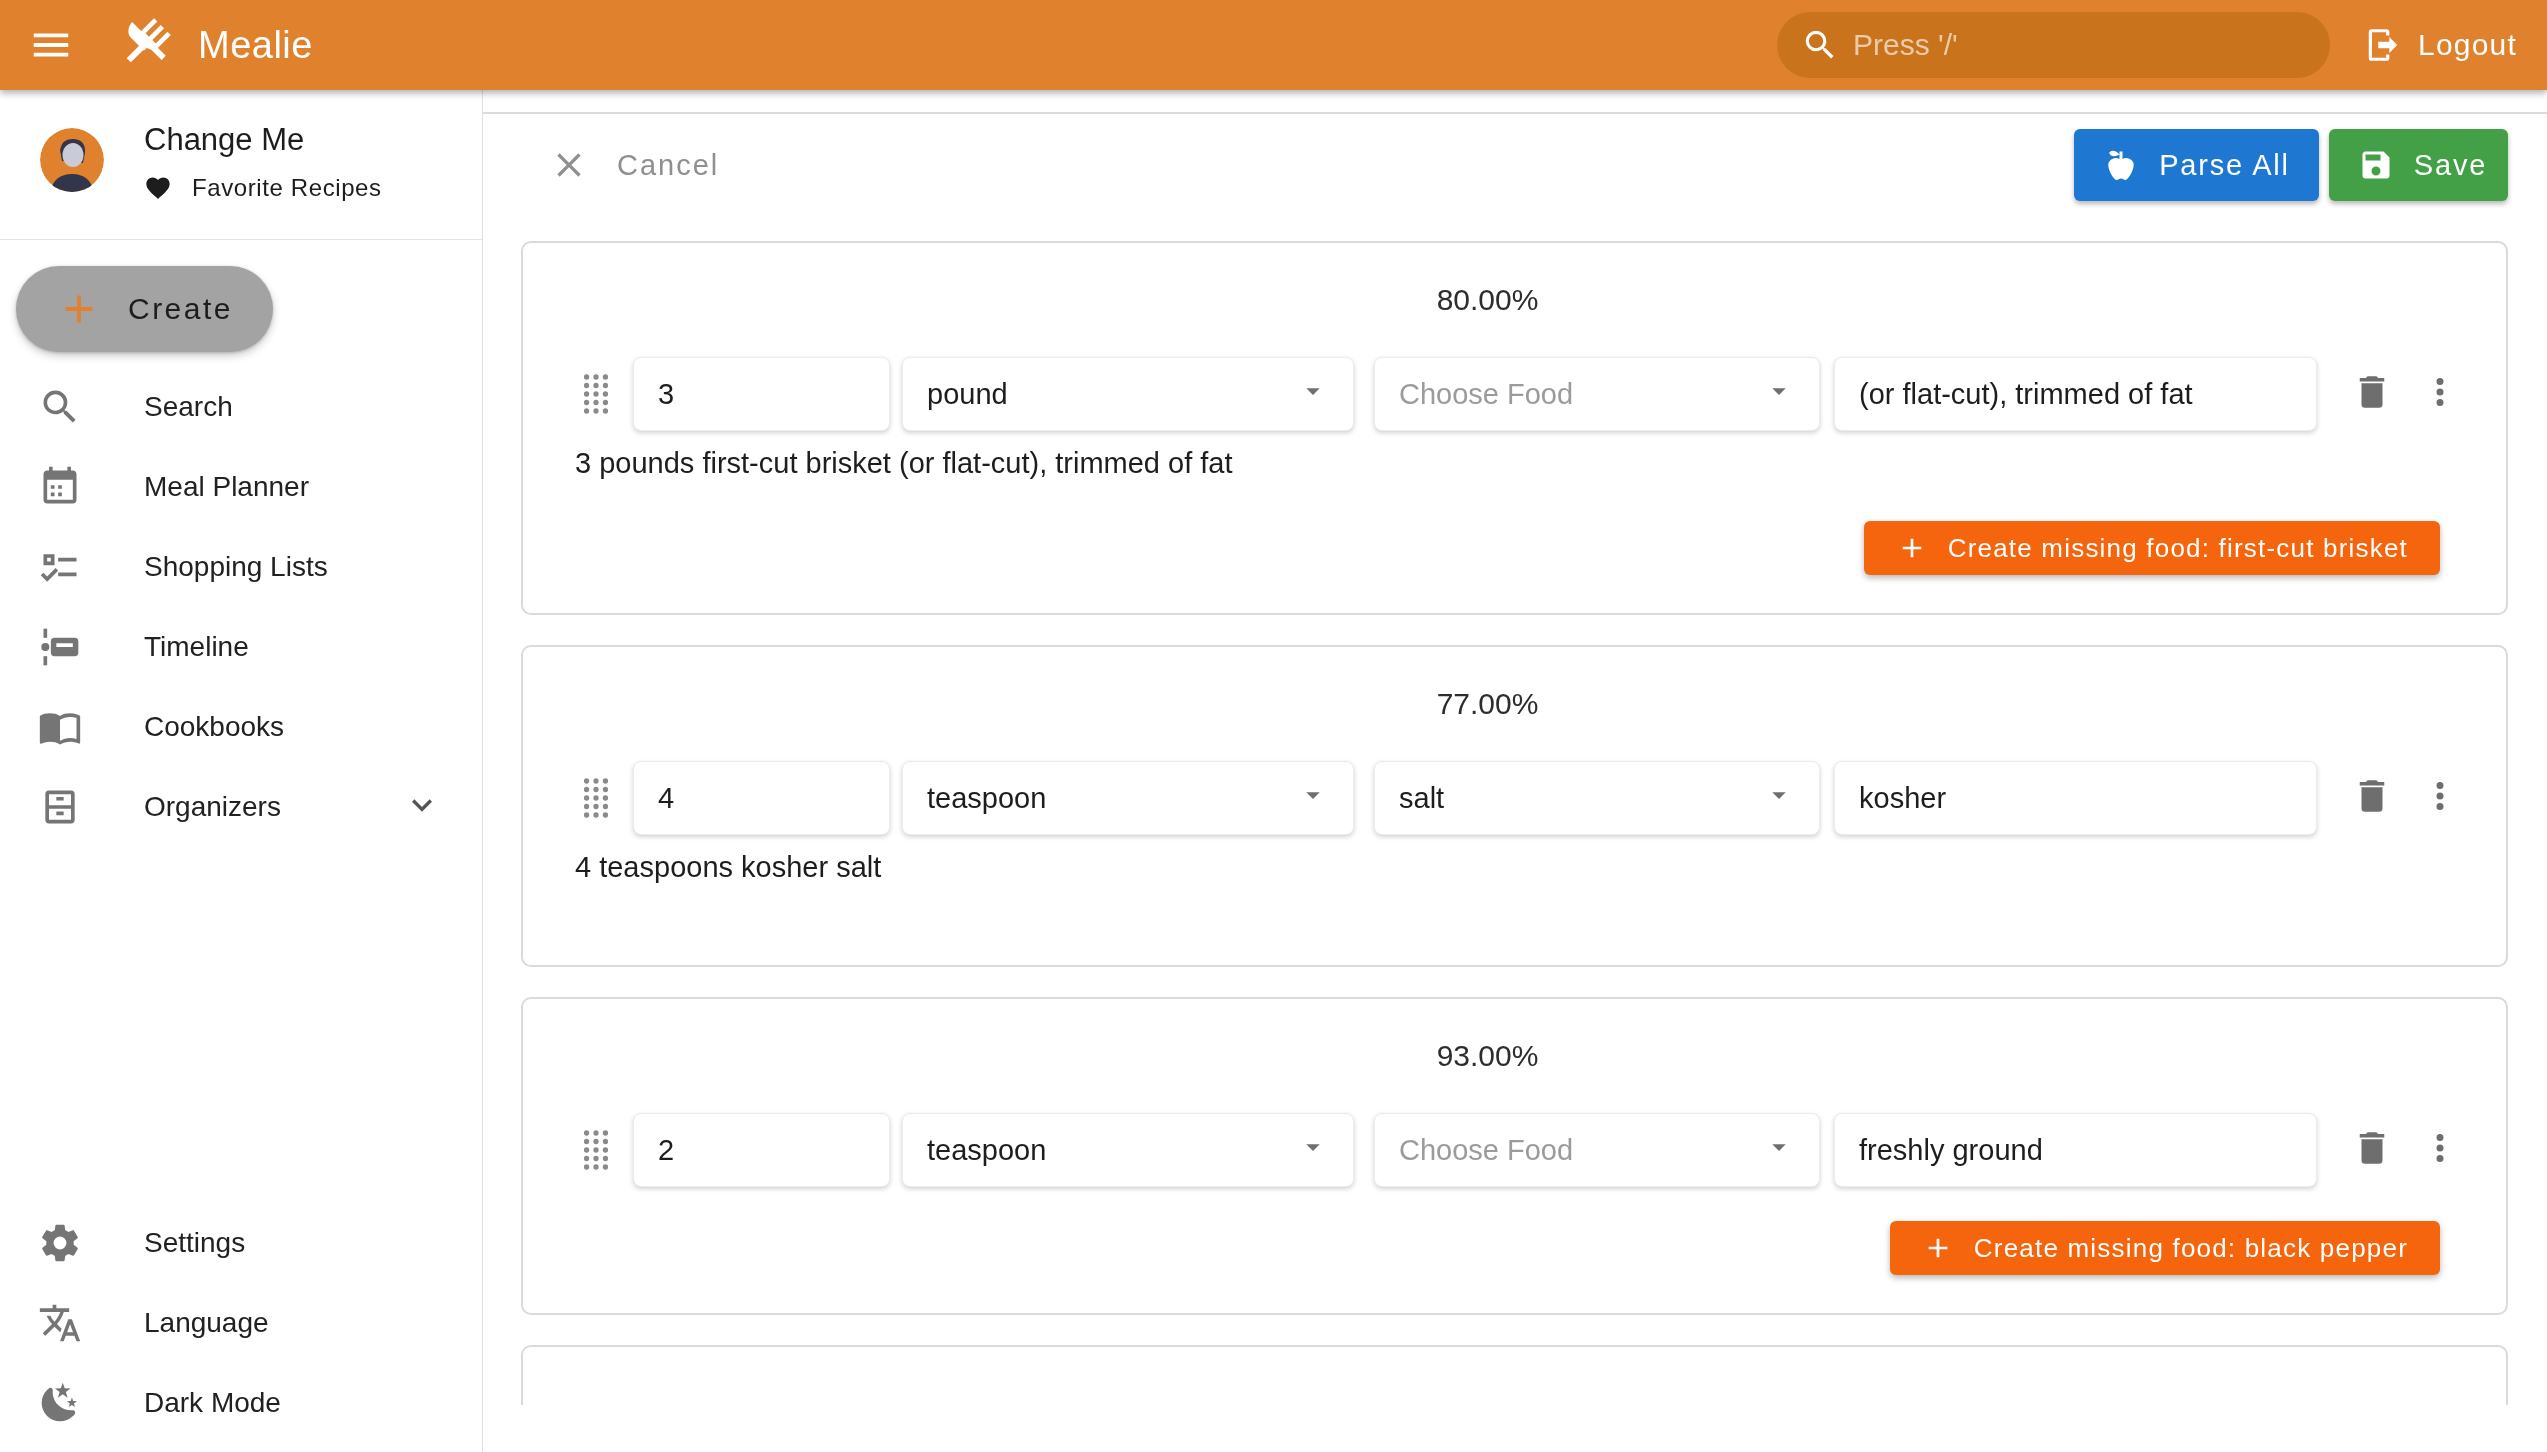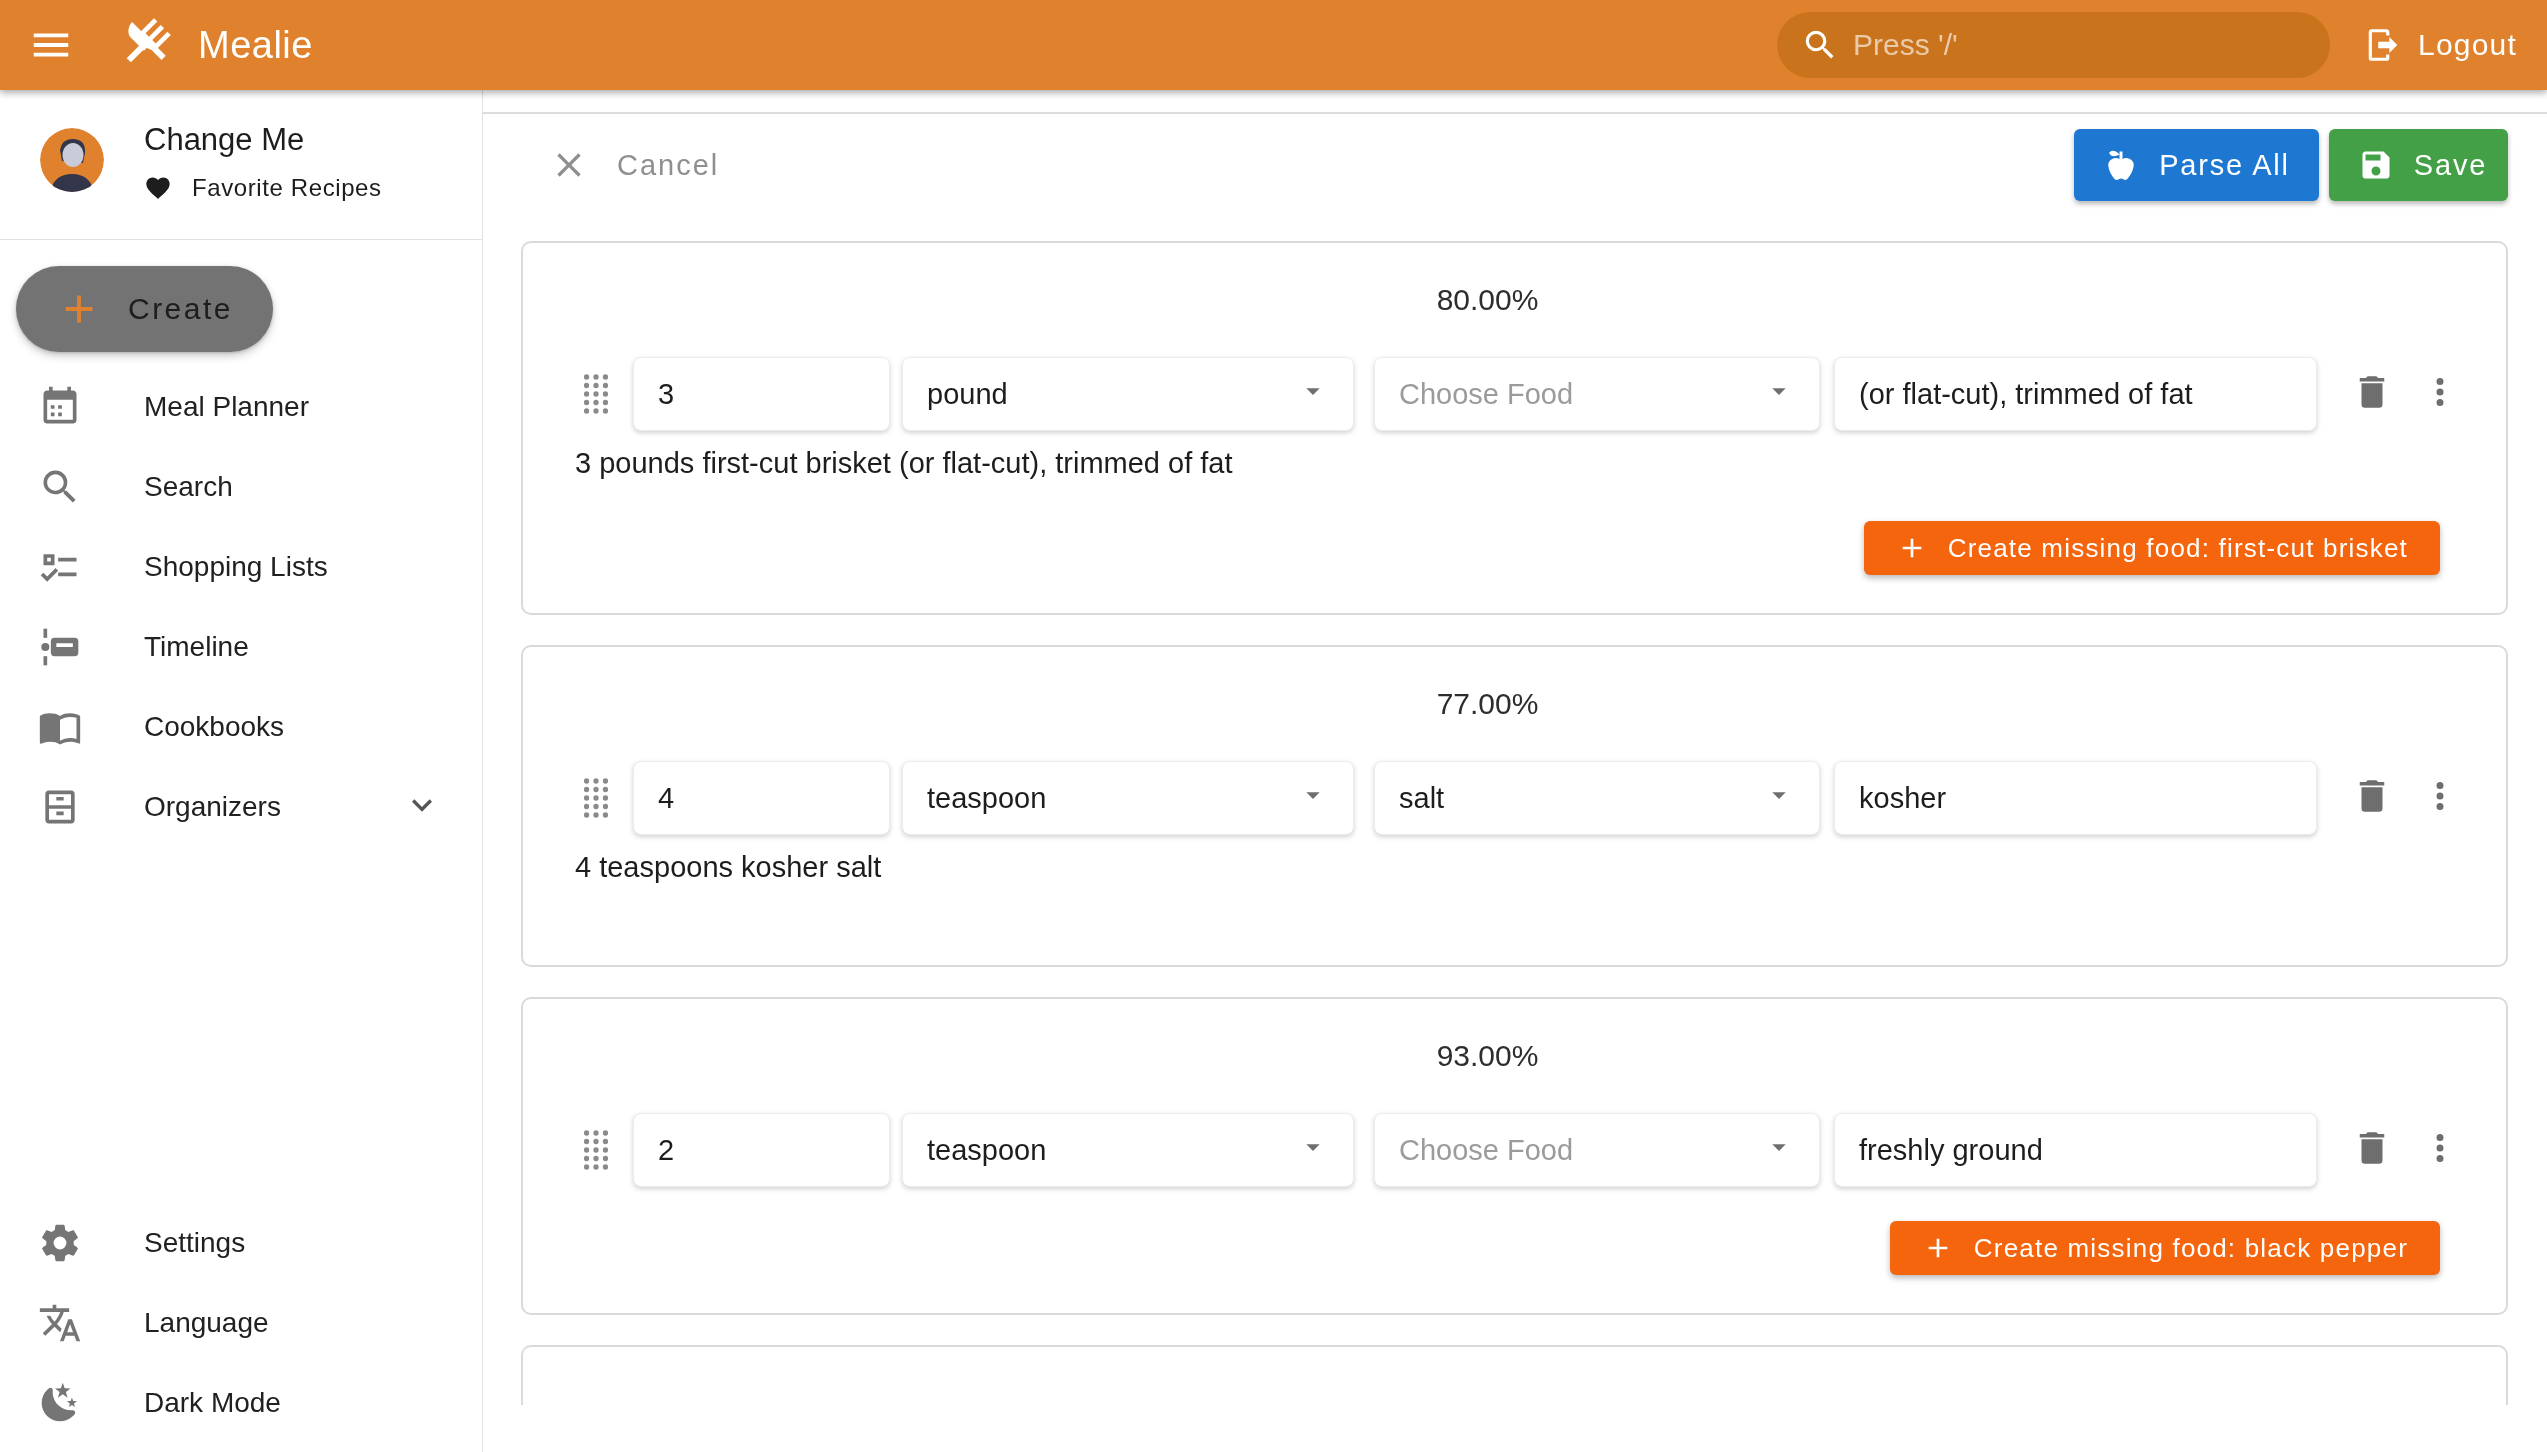--- a/index.html
+++ b/index.html
@@ -34,21 +34,21 @@
 
   
   .userblock { padding:26px 0 0 40px; height:149px; display:flex; gap:40px; }
   .avatar { width:64px; height:64px; border-radius:50%; overflow:hidden; flex:none; margin-top:12px; }
   .userinfo .uname { font-size:31px; color:#1d1d1d; margin-top:6px; }
   .favrow { display:flex; align-items:center; gap:20px; margin-top:16px; }
   .favrow svg { width:28px; height:28px; fill:#1d1d1d; }
   .favrow span { font-size:24px; font-weight:500; letter-spacing:0.6px; }
   .sdivider { border-bottom:1px solid #e3e3e3; }
   .createbtn { margin:26px 0 0 16px; width:257px; height:86px; border-radius:43px;
-    background:#737373; box-shadow:0 4px 8px rgba(0,0,0,.2),0 1px 3px rgba(0,0,0,.18);
+    background:#a3a3a3; box-shadow:0 4px 8px rgba(0,0,0,.2),0 1px 3px rgba(0,0,0,.18);
     display:flex; align-items:center; justify-content:center; gap:26px; cursor:pointer; }
   .createbtn svg { width:46px; height:46px; fill:#e0822d; }
   .createbtn span { font-size:30px; font-weight:500; letter-spacing:2.5px; }
   .nav { margin-top:15px; }
   .navitem { height:80px; display:flex; align-items:center; padding:0 40px 0 38px; gap:62px; cursor:pointer; }
   .navitem svg { width:44px; height:44px; fill:#757575; flex:none; }
   .navitem .lbl { font-size:28px; color:#212121; }
   .navitem .chev { margin-left:auto; }
   .navitem .chev svg { width:40px; height:40px; fill:#555; }
   .navbottom { margin-top:auto; padding-bottom:10px; }
@@ -166,29 +166,29 @@
     <div class="createbtn">
       <svg viewBox="0 0 24 24">
           <path d="M19,13H13V19H11V13H5V11H11V5H13V11H19V13Z"></path>
         </svg>
       <span>Create</span>
     </div>
 
     <nav class="nav">
       <div class="navitem">
         <svg viewBox="0 0 24 24">
+            <path d="M9.5,3A6.5,6.5 0 0,1 16,9.5C16,11.11 15.41,12.59 14.44,13.73L14.71,14H15.5L20.5,19L19,20.5L14,15.5V14.71L13.73,14.44C12.59,15.41 11.11,16 9.5,16A6.5,6.5 0 0,1 3,9.5A6.5,6.5 0 0,1 9.5,3M9.5,5C7,5 5,7 5,9.5C5,12 7,14 9.5,14C12,14 14,12 14,9.5C14,7 12,5 9.5,5Z"></path>
+          </svg>
+        <span class="lbl">Search</span>
+      </div>
+      <div class="navitem">
+        <svg viewBox="0 0 24 24">
             <path d="M19,3H18V1H16V3H8V1H6V3H5C3.89,3 3,3.9 3,5V19A2,2 0 0,0 5,21H19A2,2 0 0,0 21,19V5C21,3.9 20.1,3 19,3M19,19H5V8H19V19M7,11H9V13H7V11M11,11H13V13H11V11M7,15H9V17H7V15M11,15H13V17H11V15Z"></path>
           </svg>
         <span class="lbl">Meal Planner</span>
-      </div>
-      <div class="navitem">
-        <svg viewBox="0 0 24 24">
-            <path d="M9.5,3A6.5,6.5 0 0,1 16,9.5C16,11.11 15.41,12.59 14.44,13.73L14.71,14H15.5L20.5,19L19,20.5L14,15.5V14.71L13.73,14.44C12.59,15.41 11.11,16 9.5,16A6.5,6.5 0 0,1 3,9.5A6.5,6.5 0 0,1 9.5,3M9.5,5C7,5 5,7 5,9.5C5,12 7,14 9.5,14C12,14 14,12 14,9.5C14,7 12,5 9.5,5Z"></path>
-          </svg>
-        <span class="lbl">Search</span>
       </div>
       <div class="navitem">
         <svg viewBox="0 0 24 24">
             <path d="M3,5H9V11H3V5M5,7V9H7V7H5M11,7H21V9H11V7M11,15H21V17H11V15M5,20L1.5,16.5L2.91,15.09L5,17.17L9.59,12.59L11,14L5,20Z"></path>
           </svg>
         <span class="lbl">Shopping Lists</span>
       </div>
       <div class="navitem">
         <svg viewBox="0 0 24 24">
           <rect x="3" y="2" width="2" height="5"></rect>

